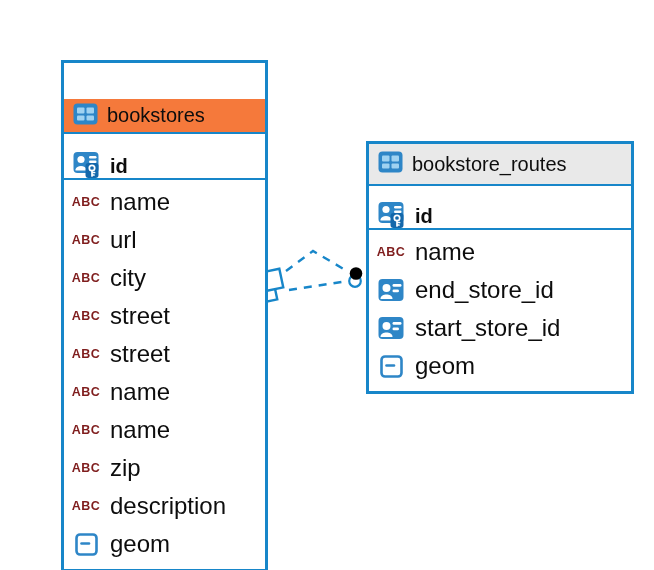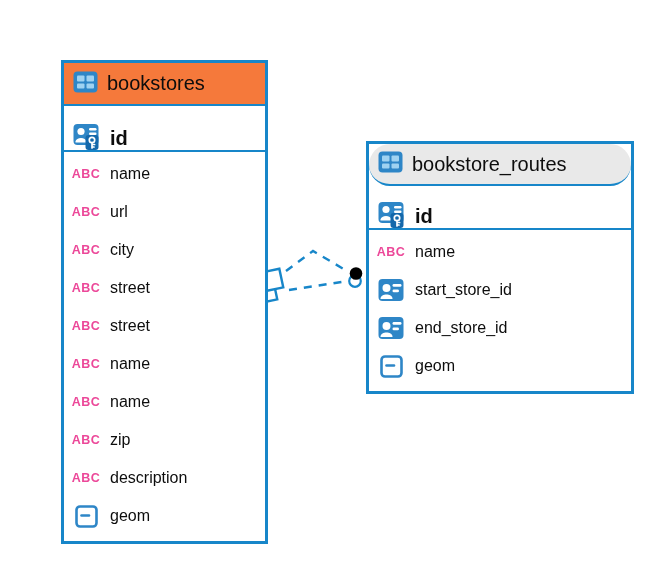--- a/index.html
+++ b/index.html
@@ -39,22 +39,22 @@
   .erd-table.left  { left: 61px;  top: 60px;  width: 207px; }
   .erd-table.right { left: 366px; top: 141px; width: 268px; }
 
   .tbl-header {
     display: flex;
     align-items: center;
     gap: 9px;
     padding: 0 9px;
     border-bottom: 2px solid #1786c9;
   }
-  .erd-table.left  .tbl-header { height: 43px; background: #f5793b; }
-  .erd-table.right .tbl-header { height: 42px; background: #e9e9e9; border-radius: 21px; }
+  .erd-table.left  .tbl-header { height: 35px; background: #f5793b; margin-top: 36px; }
+  .erd-table.right .tbl-header { height: 42px; background: #e9e9e9; }
   .tbl-title {
     font-size: 20px;
     font-weight: 400;
     color: #0d0d0d;
     white-space: nowrap;
   }
 
   .pk-row {
     display: flex;
     align-items: flex-end;
@@ -74,27 +74,27 @@
     height: 38px;
     padding: 0 7px;
   }
   .icon-cell {
     width: 30px;
     flex: 0 0 30px;
     display: flex;
     align-items: center;
     justify-content: center;
   }
-  .field-label { font-size: 16px; white-space: nowrap; }
+  .field-label { font-size: 24px; white-space: nowrap; }
 
   .abc {
     font-weight: 800;
     font-size: 12.5px;
     letter-spacing: 0.4px;
-    color: #ec4899;
+    color: #7f1d1d;
     font-family: "Liberation Sans", sans-serif;
   }
 </style>
 </head>
 <body>
 
 <div class="canvas">
 
   <svg class="connectors" width="654" height="570" viewBox="0 0 654 570">
     <path class="dash-line" d="M286 271 L313 251 L347 271"></path>
@@ -246,33 +246,33 @@
       <div class="field-row">
         <span class="icon-cell">
           <svg width="26" height="26" viewBox="0 0 26 26">
             <rect x="0.5" y="2" width="25" height="22" rx="4" fill="#2e86c7"></rect>
             <circle cx="8.5" cy="11" r="4" fill="#fff"></circle>
             <path d="M2.5 21.5 C3 16.3 14 16.3 14.5 21.5 L14.5 22 L2.5 22 Z" fill="#fff"></path>
             <rect x="14.5" y="7" width="9" height="2.8" rx="1.4" fill="#fff"></rect>
             <rect x="14.5" y="12.5" width="6.5" height="2.8" rx="1.4" fill="#fff"></rect>
           </svg>
         </span>
-        <span class="field-label">start_store_id</span>
+        <span class="field-label">end_store_id</span>
       </div>
       <div class="field-row">
         <span class="icon-cell">
           <svg width="26" height="26" viewBox="0 0 26 26">
             <rect x="0.5" y="2" width="25" height="22" rx="4" fill="#2e86c7"></rect>
             <circle cx="8.5" cy="11" r="4" fill="#fff"></circle>
             <path d="M2.5 21.5 C3 16.3 14 16.3 14.5 21.5 L14.5 22 L2.5 22 Z" fill="#fff"></path>
             <rect x="14.5" y="7" width="9" height="2.8" rx="1.4" fill="#fff"></rect>
             <rect x="14.5" y="12.5" width="6.5" height="2.8" rx="1.4" fill="#fff"></rect>
           </svg>
         </span>
-        <span class="field-label">end_store_id</span>
+        <span class="field-label">start_store_id</span>
       </div>
       <div class="field-row">
         <span class="icon-cell">
           <svg width="23" height="23" viewBox="0 0 23 23">
             <rect x="1.5" y="1.5" width="20" height="20" rx="3.5" fill="#fff" stroke="#2e86c7" stroke-width="2.6"></rect>
             <line x1="6.5" y1="10.5" x2="14" y2="10.5" stroke="#2e86c7" stroke-width="2.6" stroke-linecap="round"></line>
           </svg>
         </span>
         <span class="field-label">geom</span>
       </div>

